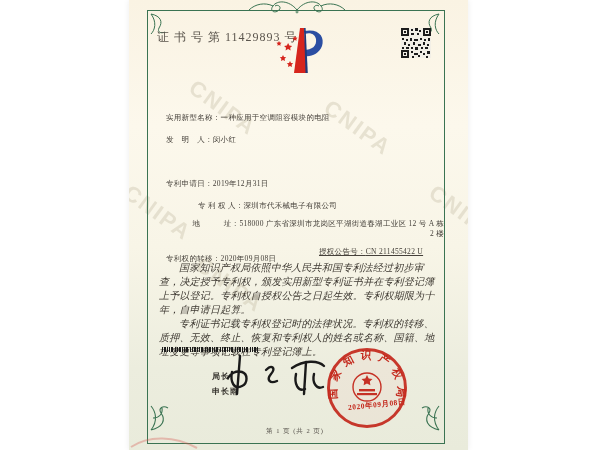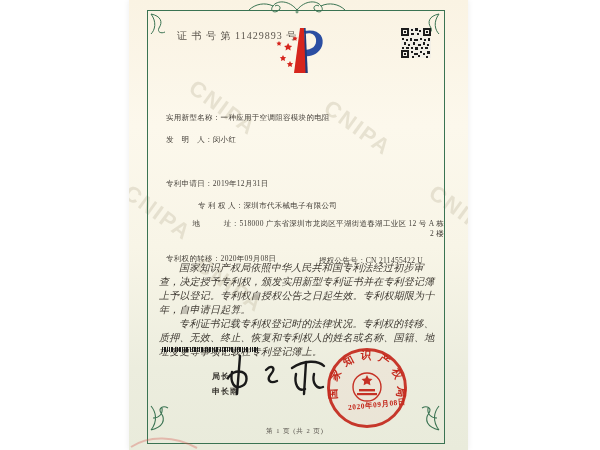--- a/index.html
+++ b/index.html
@@ -6,29 +6,29 @@
     font-family:"Liberation Serif","DejaVu Serif",serif;}
   .stage{position:relative;width:600px;height:450px;background:#ffffff;}
   .paper{position:absolute;left:129px;top:0;width:339px;height:450px;overflow:hidden;
     background:linear-gradient(180deg,#faf3e3 0%,#fcf8ec 28%,#f8f5e7 55%,#ecedde 82%,#e9ebdb 100%);
     box-shadow:0 0 6px rgba(0,0,0,0.08);}
   .frame{position:absolute;left:18px;top:10px;width:296px;height:432px;
     border:1.6px solid #3a7352;}
   .wm{position:absolute;font-family:"Liberation Sans",sans-serif;font-weight:bold;
     font-size:22px;letter-spacing:2px;color:rgba(196,190,165,0.38);
     transform:rotate(36deg);white-space:nowrap;pointer-events:none;}
-  .certno{position:absolute;left:48px;top:29px;font-size:10px;letter-spacing:1px;color:#5a544c;font-family:Liberation Serif, serif;}
+  .certno{position:absolute;left:28px;top:29px;font-size:12px;letter-spacing:1px;color:#5a544c;font-family:Liberation Serif, serif;}
   .logo{position:absolute;left:142px;top:25px;}
   .qr{position:absolute;left:272px;top:28px;}
   .title{position:absolute;left:0;top:76px;width:100%;text-align:center;
     font-size:17.5px;font-weight:bold;letter-spacing:3.5px;color:#15120f;}
   .fline{position:absolute;left:37px;right:24px;font-size:7.5px;color:#45403a;
     letter-spacing:0.3px;white-space:pre-line;}
   .fline .lab{color:#45403a;}
-  .grant-right{position:absolute;left:153px;top:11px;}
+  .grant-right{position:absolute;left:153px;top:2px;text-decoration:underline;}
   .paras{position:absolute;left:30px;width:280px;top:261px;font-size:10px;line-height:14px;
     font-style:italic;color:#3f3a33;letter-spacing:0.2px;}
   .paras p{margin:0;text-indent:2em;}
   .barcode{position:absolute;left:33px;top:347px;width:96px;height:5px;
     background:repeating-linear-gradient(90deg,#1c1c1c 0,#1c1c1c 1px,transparent 1px,transparent 2px,
       #1c1c1c 2px,#1c1c1c 4px,transparent 4px,transparent 5.5px,#1c1c1c 5.5px,#1c1c1c 6.2px,transparent 6.2px,transparent 7.5px);}
   .officer{position:absolute;left:38px;font-size:8px;font-weight:600;color:#33302b;letter-spacing:1px;margin-left:45px;}
   .sig{position:absolute;left:85px;top:350px;}
   .seal{position:absolute;left:197px;top:347px;width:82px;height:82px;}
   .seal-date{position:absolute;left:200px;top:400px;width:96px;text-align:center;

